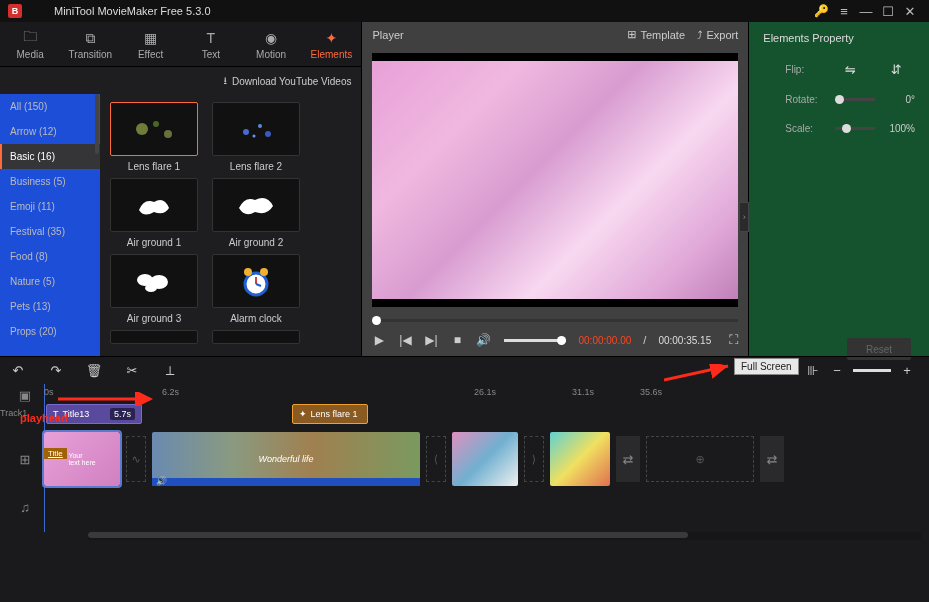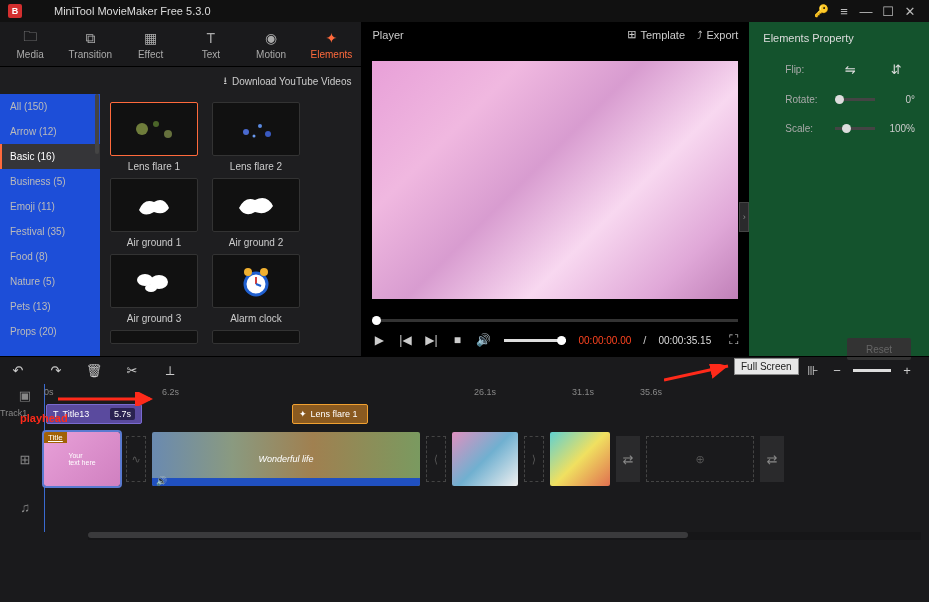--- a/index.html
+++ b/index.html
@@ -24,21 +24,21 @@
 .cat.sel { background:#353538; color:#fff; border-left:2px solid #ff6a3c; padding-left:8px;}
 .cats-scroll{ position:absolute; right:1px; top:0; width:4px; height:60px; background:#444; border-radius:2px;}
 
 .grid { flex:1; padding:8px 10px; overflow:hidden;}
 .grow { display:flex; gap:14px; margin-bottom:6px;}
 .gitem { width:88px; }
 .thumb { width:88px; height:54px; background:#111; border:1px solid #333; border-radius:2px; display:flex; align-items:center; justify-content:center; font-size:22px; color:#fff;}
 .thumb.sel { border:1px solid #ff6a3c; }
 .gname { text-align:center; font-size:10px; color:#ccc; margin-top:5px;}
 
-.player { flex:1; background:#000000; display:flex; flex-direction:column; border-right:1px solid #000; position:relative;}
+.player { flex:1; background:#404040; display:flex; flex-direction:column; border-right:1px solid #000; position:relative;}
 .phead { display:flex; align-items:center; padding:6px 10px; font-size:11px;}
 .phead .spacer{flex:1;}
 .phead .btn { display:flex; align-items:center; gap:4px; margin-left:12px; color:#ccc;}
 .vid { margin:6px 10px 0; flex:1; background:#000; position:relative; overflow:hidden;}
 .vid-inner{ position:absolute; inset:8px 0; background:linear-gradient(135deg,#e8a0d8 0%,#f0b8e0 25%,#d89cd0 45%,#f8d8f0 65%,#e0a8d8 85%,#c080b8 100%);}
 .controls { padding:6px 10px 8px; }
 .seek { height:3px; background:#333; margin:6px 0 10px; position:relative;}
 .seek::before{content:"";position:absolute;left:0;top:-3px;width:9px;height:9px;background:#fff;border-radius:50%;}
 .pc-row { display:flex; align-items:center; gap:12px; color:#ccc;}
 .pc-row .ic { font-size:12px; width:14px; text-align:center;}
@@ -72,21 +72,21 @@
 .track { height:24px; display:flex; align-items:center; position:relative; margin-bottom:2px;}
 .track-ic { position:absolute; left:-28px; width:18px; height:18px; color:#888; font-size:13px; display:flex;align-items:center;justify-content:center;}
 .tlabel { position:absolute; left:-44px; font-size:9px; color:#888; top:6px;}
 .clip { height:20px; border-radius:2px; display:flex; align-items:center; padding:0 6px; font-size:9px; gap:4px; position:absolute;}
 .clip-text { background:#5a4a9e; border:1px solid #7a6ad0; color:#fff; left:2px; width:96px;}
 .clip-text .dur{ background:#2a2250; padding:1px 4px; border-radius:2px; margin-left:auto;}
 .clip-elem { background:#8a5a20; border:1px solid #f0a030; color:#fff; left:248px; width:76px;}
 .vtrack { height:58px; display:flex; align-items:center; gap:6px; position:relative; margin:4px 0 10px;}
 .vclip { height:54px; border-radius:2px; background:#222; position:relative; overflow:hidden;}
 .vclip.sel{ outline:2px solid #5a7ad0;}
-.title-badge{ position:absolute; top:0; left:0; background:#a16207; color:#fff; font-size:8px; padding:1px 4px;text-decoration:underline;}
+.title-badge{ position:absolute; top:16px; left:0; background:#a16207; color:#fff; font-size:8px; padding:1px 4px;text-decoration:underline;}
 .vthumb{ width:100%; height:100%;}
 .trans-dz { width:20px; height:46px; border:1px dashed #444; display:flex;align-items:center;justify-content:center;color:#555;font-size:11px;}
 .swapbtn{ width:24px; height:46px; background:#2a2a2c; display:flex;align-items:center;justify-content:center;color:#888;font-size:13px;}
 .dz { width:108px; height:46px; border:1px dashed #444; display:flex;align-items:center;justify-content:center;color:#555;}
 .atrack{ height:32px; position:relative;}
 .playhead-line{ position:absolute; left:44px; top:0; bottom:8px; width:1px; background:#3a6ad0;}
 .scroll-h{ height:8px; margin:2px 8px 4px 44px; background:#161618;}
 .scroll-h::before{content:"";display:block;height:6px;width:72%;background:#3a3a3c;border-radius:3px;margin-top:1px;}
 
 .tooltip{ position:absolute; background:#e8e8e8; color:#222; font-size:10px; padding:2px 6px; border:1px solid #888;}

